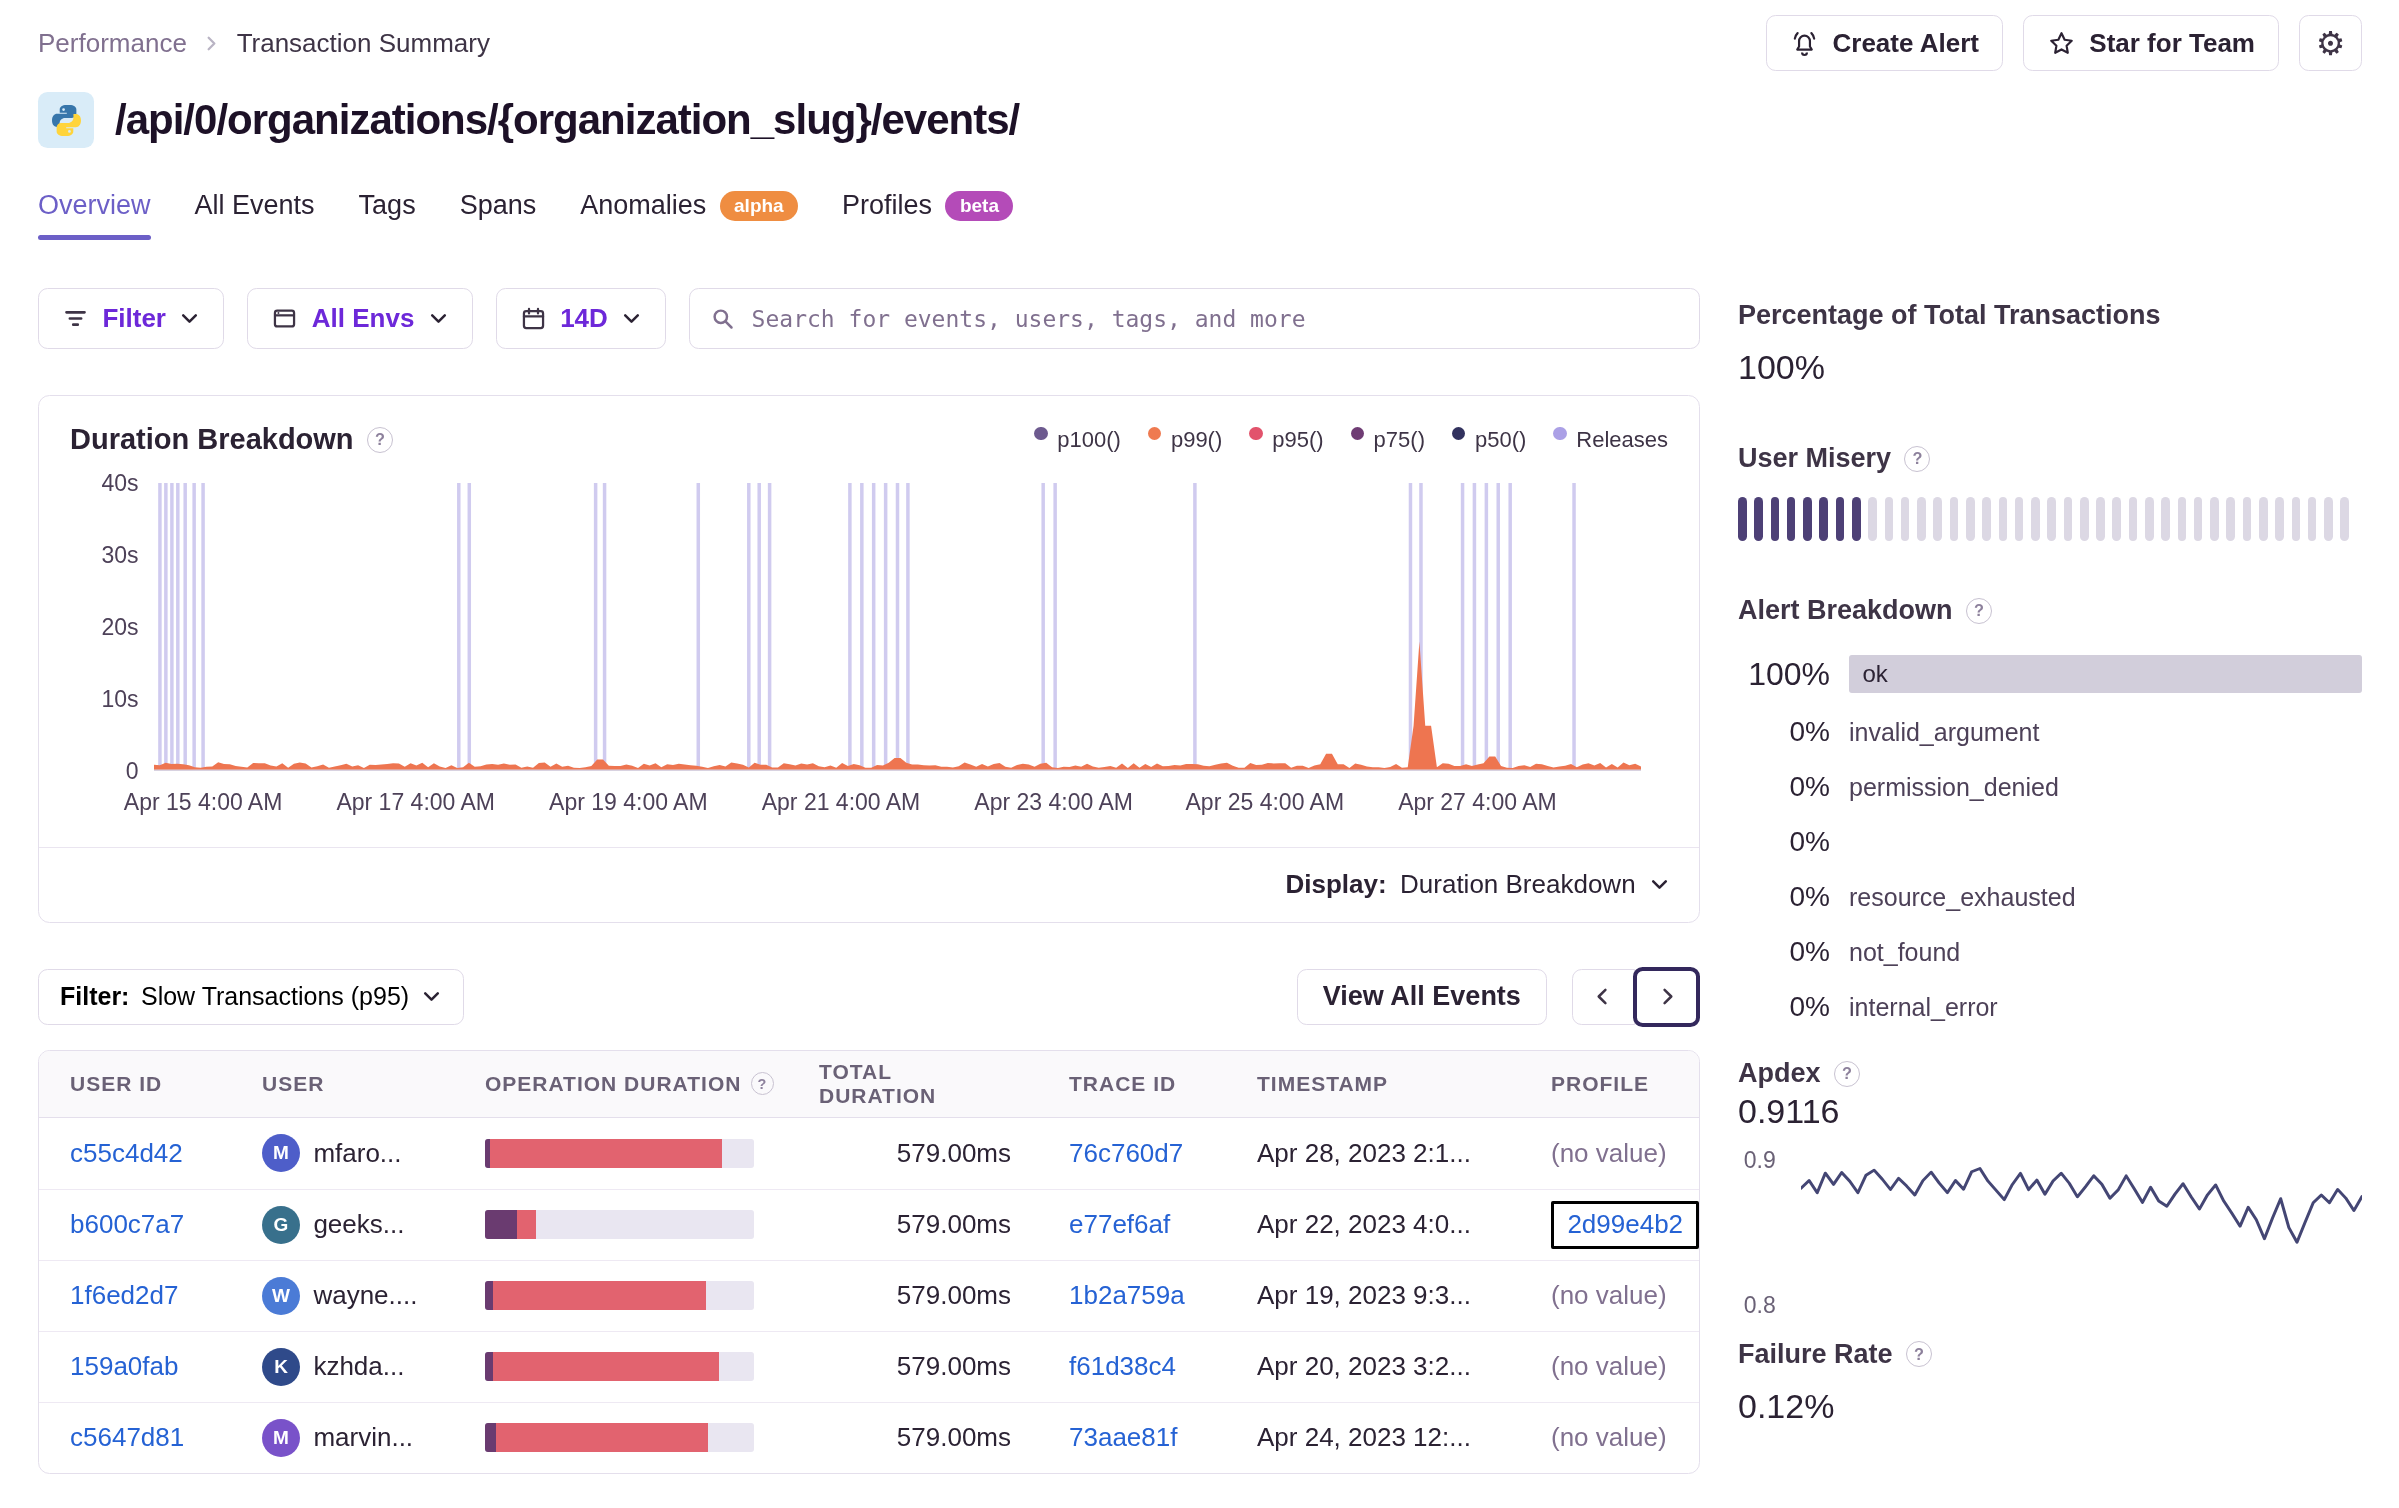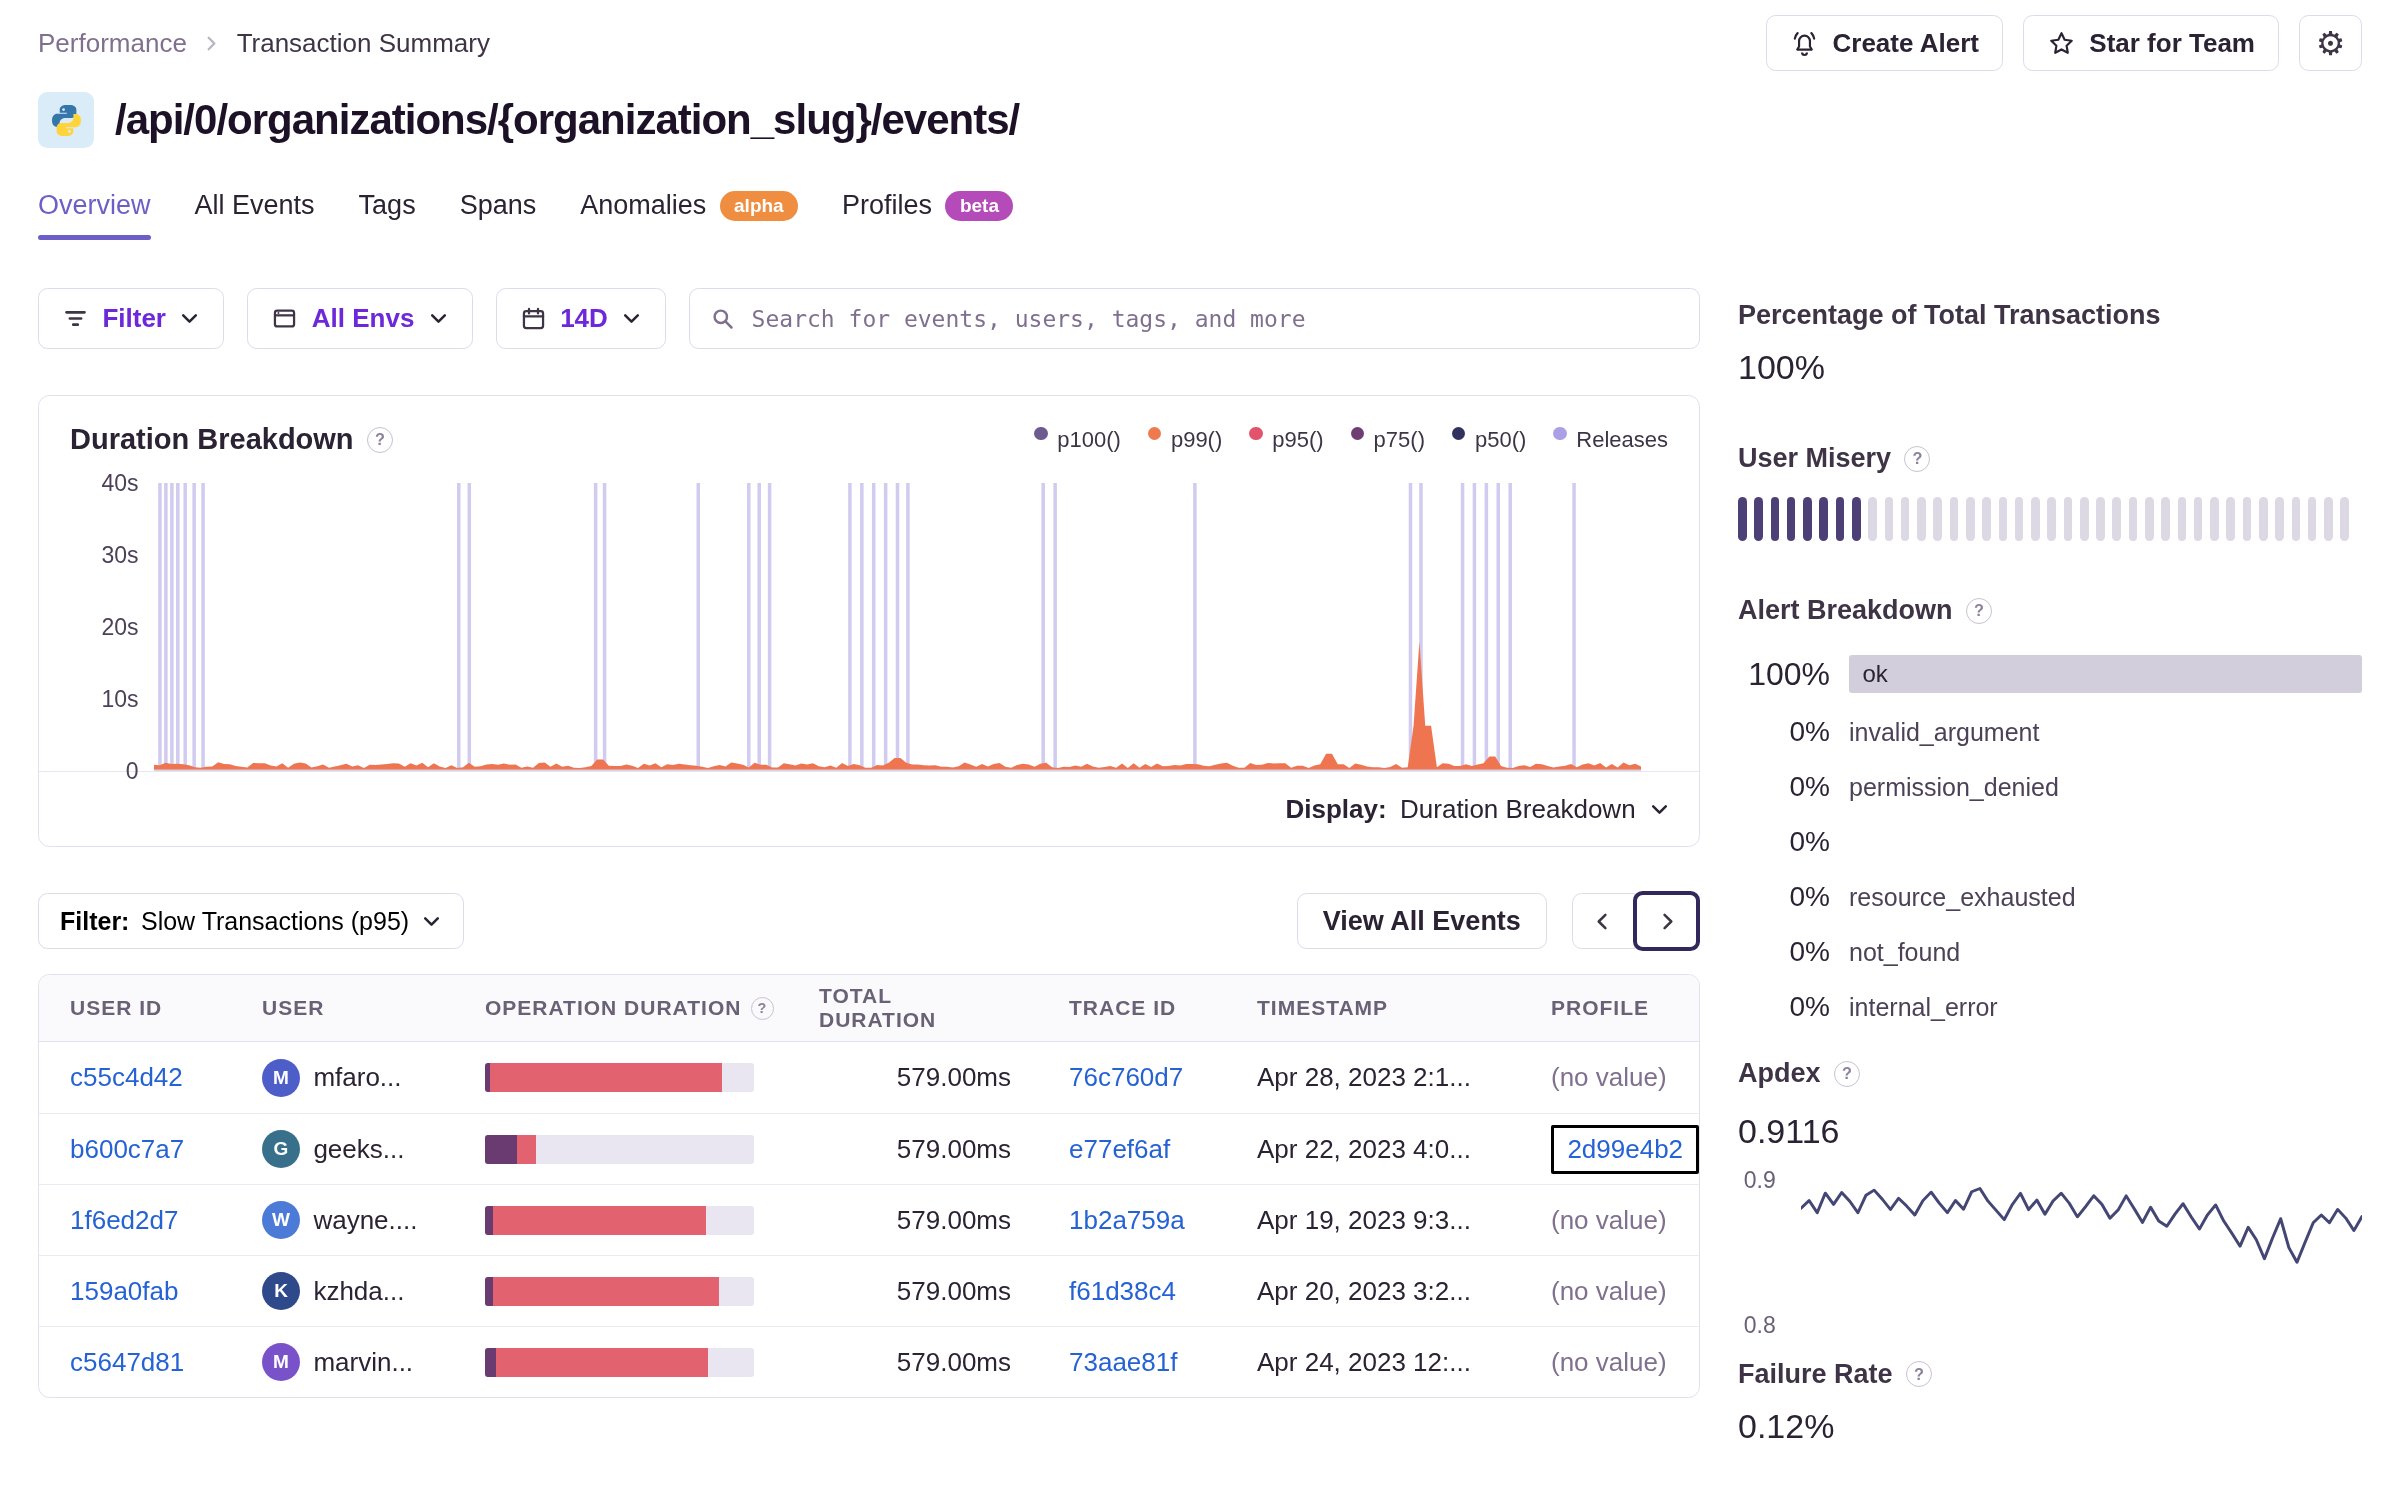--- a/index.html
+++ b/index.html
@@ -88,21 +88,21 @@
   .bar-seg{height:100%}
   .cell-total{font-size:26px;text-align:right;padding-right:58px;color:#2b2233}
   .cell-ts{font-size:26px;color:#2b2233;white-space:nowrap}
   .novalue{color:#80708f;font-size:26px}
   .profile-focus{display:inline-block;border:3.8px solid #000;border-radius:1.9px;padding:5.8px 13.4px}
 
   
   .side-h{display:flex;align-items:center;gap:13.4px;font-size:27px;font-weight:700;color:#3e3446}
   .mt58{margin-top:56px}.mt56{margin-top:54px}.mt36{margin-top:35px}.mt24{margin-top:23px}
   .big-val{font-size:34px;margin-top:17.3px;color:#2b2233}
-  .big-val.sm{margin-top:23px}
+  .big-val.sm{margin-top:3px}
   .misery{display:flex;gap:7.7px;margin-top:23px}
   .mbar{width:8.6px;height:44px;border-radius:4.8px;background:#dcd8e4;flex:none}
   .mbar.dark{background:#4d4076}
   .status-list{margin-top:29px}
   .status-row{display:grid;grid-template-columns:92px 1fr;gap:19px;align-items:center;margin-bottom:23px}
   .status-pct{text-align:right;font-size:28px;color:#2b2233}
   .status-pct.big{font-size:32px}
   .status-name{font-size:25px;color:#4d4158}
   .status-okbar{height:38px;background:#d2cedb;border-radius:2.9px;display:flex;align-items:center;padding-left:13.4px;font-size:24px;color:#2b2233}
   .apdex-wrap{position:relative;margin-top:15.4px;height:169px}
@@ -298,20 +298,29 @@
               <rect x="1356.8" y="0" width="3.6" height="300" fill="#a9a0e2" opacity="0.55"></rect>
               <rect x="1369.1" y="0" width="3.6" height="300" fill="#a9a0e2" opacity="0.55"></rect>
               <rect x="1381.3" y="0" width="3.6" height="300" fill="#a9a0e2" opacity="0.55"></rect>
               <rect x="1393.6" y="0" width="3.6" height="300" fill="#a9a0e2" opacity="0.55"></rect>
               <rect x="1459.3" y="0" width="3.6" height="300" fill="#a9a0e2" opacity="0.55"></rect>
               <path d="M0,300 L0,293.5 L6,293.9 L12,291.5 L18,292.8 L24,292.5 L30,292.9 L36,293.9 L42,296.1 L48,296.7 L54,295.6 L60,295.3 L66,291.0 L72,292.7 L78,293.0 L84,294.8 L90,295.5 L96,296.4 L102,291.6 L108,291.9 L114,292.0 L120,294.3 L126,295.3 L132,292.0 L138,296.7 L144,292.4 L150,291.2 L156,292.2 L162,296.3 L168,295.0 L174,293.1 L180,296.7 L186,295.4 L192,294.0 L198,292.4 L204,295.4 L210,293.9 L216,297.0 L222,293.5 L228,293.7 L234,293.1 L240,292.8 L246,291.9 L252,292.1 L258,295.6 L264,292.0 L270,294.4 L276,291.5 L282,296.2 L288,291.9 L294,295.3 L300,296.9 L306,294.1 L312,296.8 L318,296.1 L324,291.4 L330,295.6 L336,295.0 L342,293.3 L348,292.6 L354,293.5 L360,292.2 L366,293.4 L372,293.3 L378,296.5 L384,295.4 L390,296.5 L396,291.6 L402,291.1 L408,295.6 L414,292.1 L420,295.7 L426,294.5 L432,296.6 L438,296.8 L444,296.1 L450,294.9 L456,288.0 L462,288.0 L468,294.5 L474,294.7 L480,294.9 L486,293.2 L492,294.5 L498,296.9 L504,292.5 L510,294.4 L516,292.0 L522,296.0 L528,292.9 L534,293.8 L540,292.4 L546,293.2 L552,294.1 L558,294.5 L564,295.6 L570,296.9 L576,295.0 L582,293.8 L588,295.3 L594,291.1 L600,292.1 L606,293.4 L612,296.4 L618,291.3 L624,293.5 L630,293.4 L636,296.3 L642,296.4 L648,292.0 L654,293.0 L660,294.2 L666,292.3 L672,293.1 L678,291.8 L684,295.0 L690,296.2 L696,294.3 L702,296.6 L708,291.6 L714,294.9 L720,292.8 L726,294.0 L732,296.6 L738,296.5 L744,293.8 L750,294.3 L756,291.3 L762,286.5 L768,286.5 L774,291.4 L780,293.3 L786,293.3 L792,293.9 L798,294.2 L804,293.9 L810,295.6 L816,295.7 L822,296.4 L828,295.0 L834,291.1 L840,293.2 L846,295.6 L852,292.8 L858,295.3 L864,292.8 L870,291.7 L876,295.5 L882,296.6 L888,293.7 L894,292.4 L900,293.2 L906,295.6 L912,292.4 L918,291.4 L924,296.0 L930,296.8 L936,295.5 L942,295.9 L948,294.3 L954,295.6 L960,292.4 L966,295.4 L972,296.7 L978,295.8 L984,294.9 L990,296.7 L996,292.1 L1002,296.9 L1008,291.8 L1014,296.6 L1020,292.8 L1026,295.8 L1032,292.3 L1038,295.1 L1044,294.7 L1050,293.7 L1056,294.4 L1062,292.8 L1068,292.7 L1074,293.0 L1080,294.5 L1086,295.1 L1092,293.4 L1098,292.2 L1104,291.5 L1110,294.6 L1116,296.7 L1122,296.6 L1128,291.7 L1134,293.7 L1140,293.6 L1146,291.6 L1152,292.1 L1158,292.0 L1164,291.8 L1170,296.7 L1176,294.6 L1182,294.6 L1188,296.8 L1194,294.2 L1200,292.9 L1206,282.0 L1212,282.0 L1218,293.0 L1224,293.0 L1230,296.9 L1236,292.1 L1242,293.6 L1248,295.2 L1254,296.0 L1260,296.0 L1266,296.9 L1272,295.9 L1278,292.8 L1284,296.5 L1290,296.0 L1296,252.8 L1302,165.0 L1308,252.8 L1314,252.8 L1320,296.1 L1326,291.9 L1332,292.5 L1338,294.9 L1344,294.7 L1350,292.9 L1356,294.7 L1362,293.2 L1368,292.0 L1374,285.0 L1380,285.0 L1386,294.8 L1392,296.7 L1398,296.8 L1404,294.9 L1410,293.9 L1416,295.9 L1422,292.5 L1428,292.9 L1434,294.7 L1440,296.4 L1446,295.3 L1452,294.5 L1458,292.7 L1464,296.0 L1470,293.2 L1476,291.9 L1482,294.4 L1488,291.7 L1494,296.3 L1500,292.8 L1506,296.4 L1512,291.2 L1518,293.9 L1524,292.5 L1530,295.2 L1530,300 Z" fill="#ee7550"></path>
               <line x1="0" y1="299.25" x2="1530" y2="299.25" stroke="#d8d2e0" stroke-width="1.5"></line>
             </svg>
         </div>
       </div>
+      <div class="xlabels">
+          <span class="xlabel" style="left: 3.3%;">Apr 15 4:00 AM</span>
+          <span class="xlabel" style="left: 17.6%;">Apr 17 4:00 AM</span>
+          <span class="xlabel" style="left: 31.9%;">Apr 19 4:00 AM</span>
+          <span class="xlabel" style="left: 46.2%;">Apr 21 4:00 AM</span>
+          <span class="xlabel" style="left: 60.5%;">Apr 23 4:00 AM</span>
+          <span class="xlabel" style="left: 74.7%;">Apr 25 4:00 AM</span>
+          <span class="xlabel" style="left: 89%;">Apr 27 4:00 AM</span>
+        </div>
       <div class="display-row">
         <span class="display-label">Display:</span>
         <span>Duration Breakdown</span>
         <svg class="chev" width="21" height="21" viewBox="0 0 20 20">
             <path d="M4 7l6 6 6-6" fill="none" stroke="currentColor" stroke-width="2.4" stroke-linecap="round" stroke-linejoin="round"></path>
           </svg>
       </div>
     </div>
 
     <div class="table-controls">

